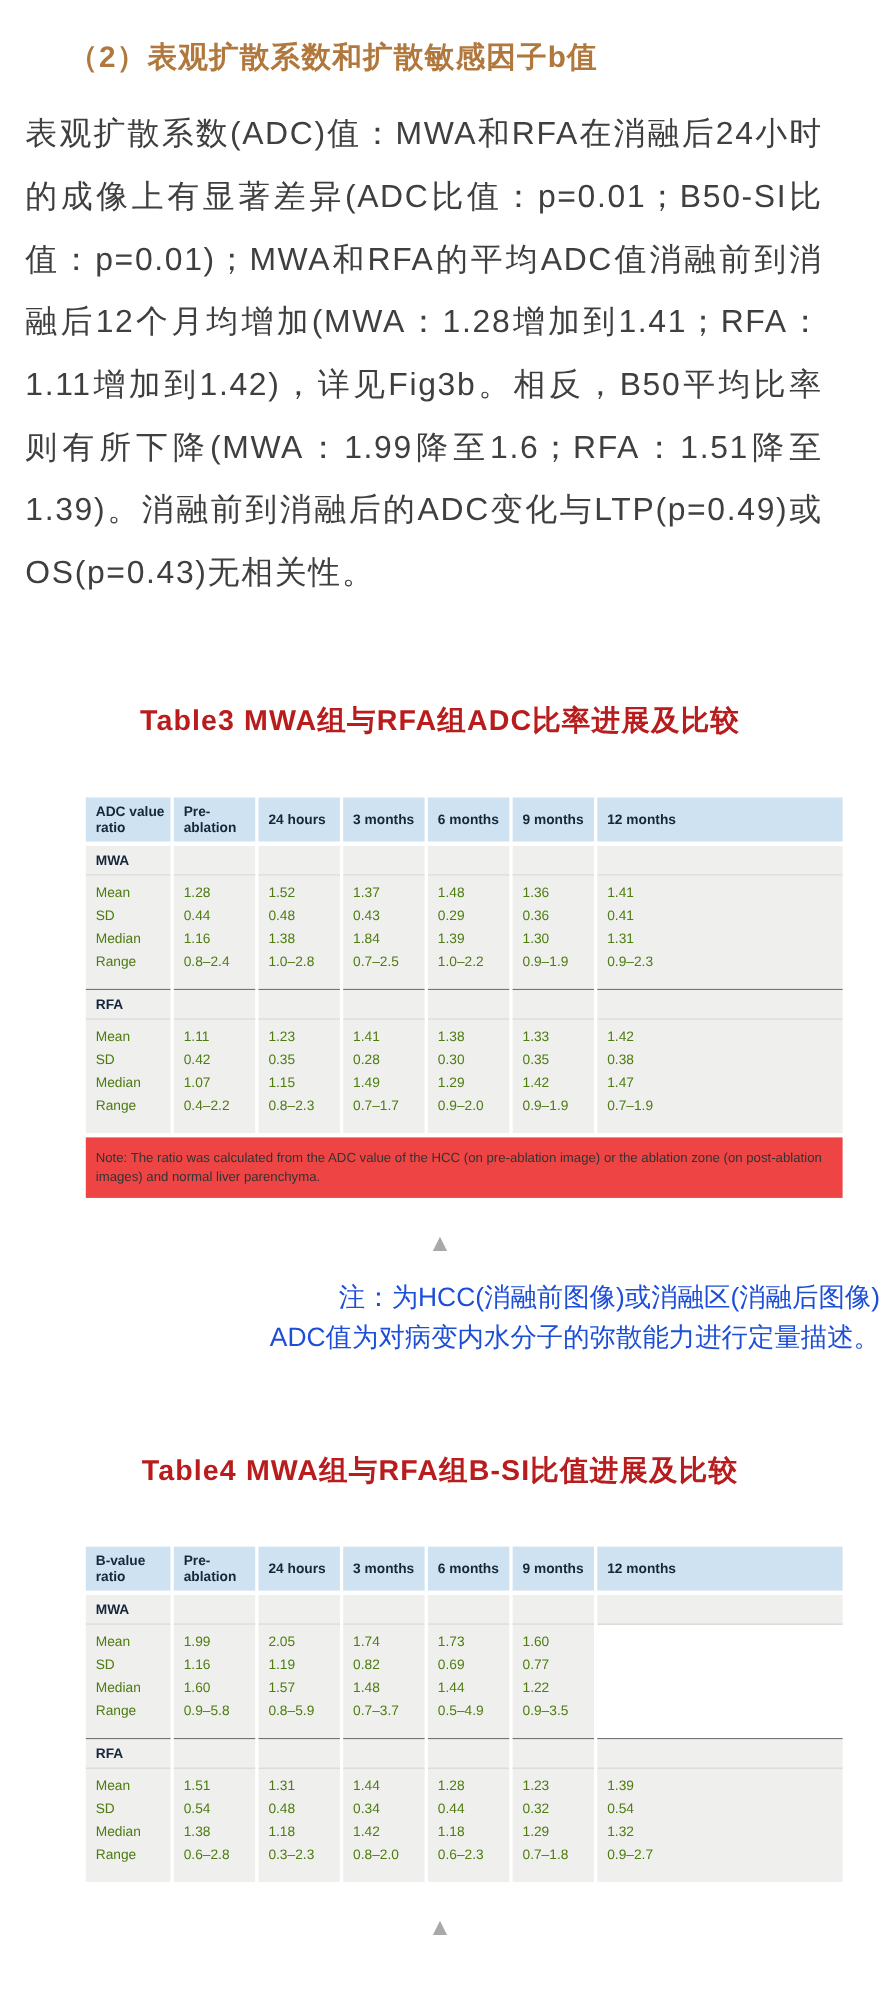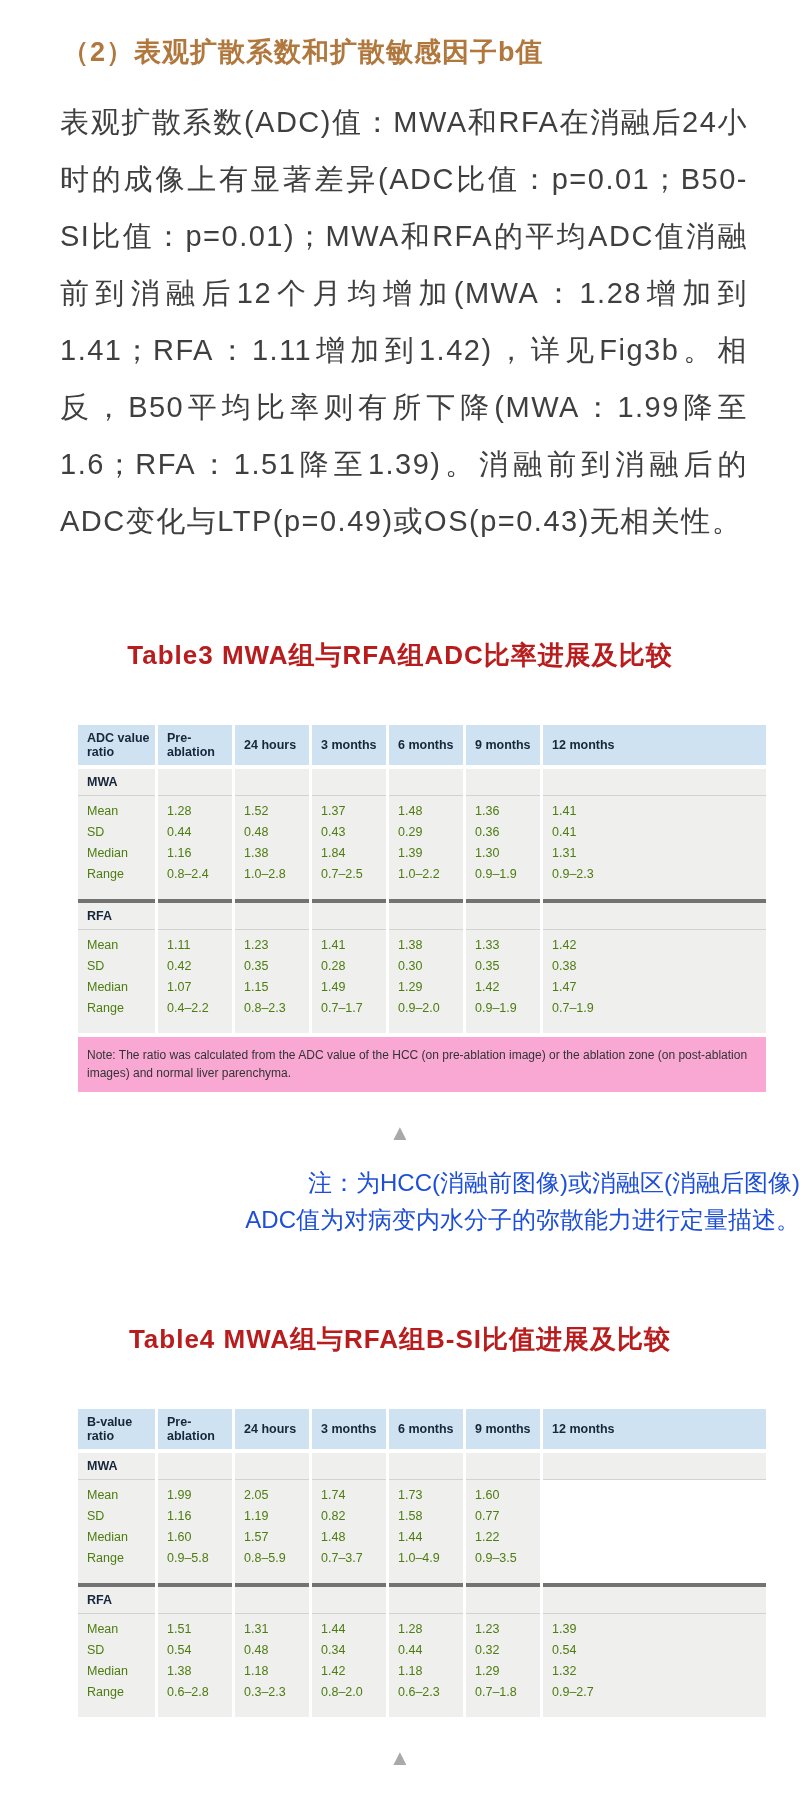--- a/index.html
+++ b/index.html
@@ -10,21 +10,21 @@
     -webkit-font-smoothing:antialiased;
   }
   .section-heading{
     margin:34px 56px 0 62px;
     font-size:27px;
     font-weight:bold;
     letter-spacing:1px;
     color:#b1783e;
   }
   .body-paragraph{
-    margin:24px 52px 0 60px;
+    margin:24px 52px 0 23px;
     font-size:29px;
     line-height:57px;
     letter-spacing:1.5px;
     text-align:justify;
     color:#3f3f3f;
   }
   .table-title{
     margin-top:88px;
     text-align:center;
     font-size:26px;
@@ -54,30 +54,30 @@
     align-items:center;
   }
   .gapRow{height:4px;background:#ffffff;}
   .bandcell{
     font-weight:bold;
     color:#16263b;
     padding-top:6px;
     padding-bottom:6px;
     border-bottom:1px solid #d2d2d1;
   }
-  .band.notfirst .bandcell{border-top:4px solid #737373;}
+  .band.notfirst .bandcell{border-top:1px solid #737373;}
   .datacell{
     padding-top:5px;
     padding-bottom:14px;
     color:#4d7c0f;
   }
   .dline{line-height:21px;white-space:nowrap;}
   .table-note{
     margin-top:4px;
-    background:#f9a8d4;
+    background:#ef4444;
     padding:9px 12px 10px 9px;
     font-size:12px;
     line-height:18px;
     color:#333333;
   }
   .triangle{
     margin:30px auto 0 auto;
     text-align:center;
     font-size:22px;
     line-height:22px;
@@ -269,23 +269,23 @@
         <div class="dline">0.8–5.9</div>
       </div>
       <div class="cell datacell">
         <div class="dline">1.74</div>
         <div class="dline">0.82</div>
         <div class="dline">1.48</div>
         <div class="dline">0.7–3.7</div>
       </div>
       <div class="cell datacell">
         <div class="dline">1.73</div>
-        <div class="dline">1.58</div>
+        <div class="dline">0.69</div>
         <div class="dline">1.44</div>
-        <div class="dline">1.0–4.9</div>
+        <div class="dline">0.5–4.9</div>
       </div>
       <div class="cell datacell">
         <div class="dline">1.60</div>
         <div class="dline">0.77</div>
         <div class="dline">1.22</div>
         <div class="dline">0.9–3.5</div>
       </div>
     </div>
     <div class="trow band notfirst">
       <div class="cell bandcell">RFA</div>

